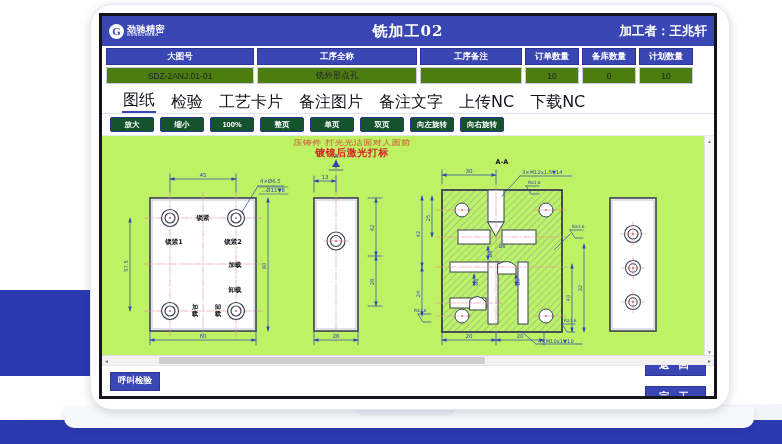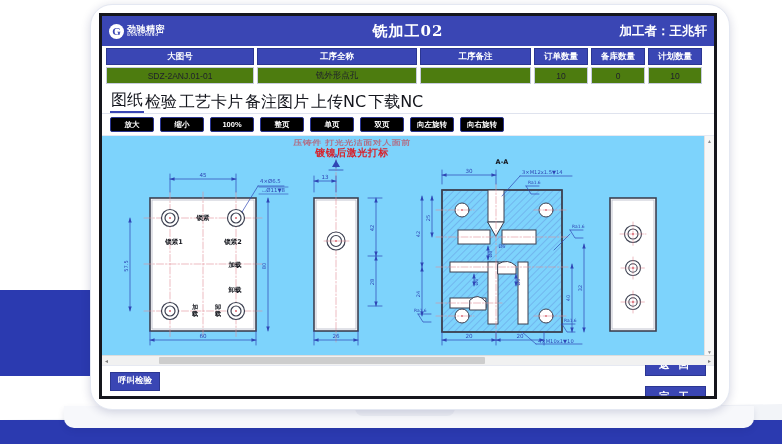--- a/index.html
+++ b/index.html
@@ -47,57 +47,57 @@
   .brand-en{font-size:3.6px;font-weight:bold;letter-spacing:.9px;white-space:nowrap;opacity:.95;}
   #header-title{
     flex:1;text-align:center;font-size:15px;font-weight:bold;letter-spacing:1px;
     font-family:"DejaVu Serif","Liberation Serif",serif;
   }
   #header-operator{
     width:150px;flex:0 0 150px;text-align:right;font-size:12.5px;font-weight:bold;white-space:nowrap;
     font-family:"DejaVu Serif","Liberation Serif",serif;
   }
   
-  #info-table{padding:2px 12px 3px 4px;background:#fff;}
+  #info-table{padding:2px 21px 3px 4px;background:#fff;}
   .info-row{display:flex;gap:3px;}
   .info-row + .info-row{margin-top:2px;}
   .cell{
     border:1px solid #c7ccde;box-sizing:border-box;height:17px;display:flex;
     align-items:center;justify-content:center;overflow:hidden;white-space:nowrap;
   }
   .head-cell{background:#3a46b4;color:#fff;font-size:8.5px;font-weight:bold;border-color:#2b3692;}
   .body-cell{background:#4d7c0f;color:#20222b;font-size:8.5px;}
   .c-dwg{flex:0 0 148px;}
   .c-name{flex:0 0 160px;}
   .c-note{flex:1;}
   .c-qty{flex:0 0 54px;}
   
   #nav-tabs{
-    display:flex;align-items:flex-end;padding:2px 8px 0 8px;height:27px;
+    display:flex;align-items:flex-end;gap:14px;padding:2px 8px 0 20px;height:27px;
     box-sizing:border-box;background:#fff;border-bottom:1px solid #dfe3ee;
   }
   .nav-tab{
     font-size:16px;color:#14161d;line-height:22px;cursor:pointer;white-space:nowrap;
     font-family:"DejaVu Sans","Liberation Sans",sans-serif;padding:0 1px;
   }
   .nav-tab.active{border-bottom:2px solid #3a46b4;}
   
   #toolbar{
     display:flex;align-items:center;gap:6px;padding:3px 8px;background:#fff;height:21px;
     box-sizing:border-box;
   }
   .tool-btn{
-    background:#000000;color:#fff;border:1px solid #2b3692;border-radius:2px;
+    background:#14532d;color:#fff;border:1px solid #2b3692;border-radius:2px;
     font-size:7.5px;font-weight:bold;padding:0 6px;height:13px;line-height:12px;
     display:flex;align-items:center;justify-content:center;cursor:pointer;white-space:nowrap;
     min-width:30px;
   }
   
   #viewer{
-    flex:1;position:relative;background:#7dd3fc;border-top:1px solid #e6e9f2;overflow:hidden;
+    flex:1;position:relative;background:#bef264;border-top:1px solid #e6e9f2;overflow:hidden;
   }
   #drawing-canvas{position:absolute;left:0;top:0;width:100%;height:calc(100% - 9px);}
   #note-stamp{
     position:absolute;left:150px;top:2px;width:200px;text-align:center;color:#d8212a;
     font-size:10px;font-weight:bold;line-height:10px;letter-spacing:.5px;
     font-family:"DejaVu Serif","Liberation Serif",serif;
   }
   #note-stamp .ghost{display:block;font-size:9px;opacity:.55;transform:scaleY(.8);}
   
   #hscroll{
@@ -171,20 +171,21 @@
        <div class="cell body-cell c-qty">0</div>
        <div class="cell body-cell c-qty">10</div>
      </div>
    </div>
 
    <div id="nav-tabs">
      <div class="nav-tab active">图纸</div>
      <div class="nav-tab">检验</div>
      <div class="nav-tab">工艺卡片</div>
      <div class="nav-tab">备注图片</div>
+     <div class="nav-tab">备注文字</div>
      <div class="nav-tab">上传NC</div>
      <div class="nav-tab">下载NC</div>
    </div>
 
    <div id="toolbar">
      <div class="tool-btn">放大</div>
      <div class="tool-btn">缩小</div>
      <div class="tool-btn">100%</div>
      <div class="tool-btn">整页</div>
      <div class="tool-btn">单页</div>

